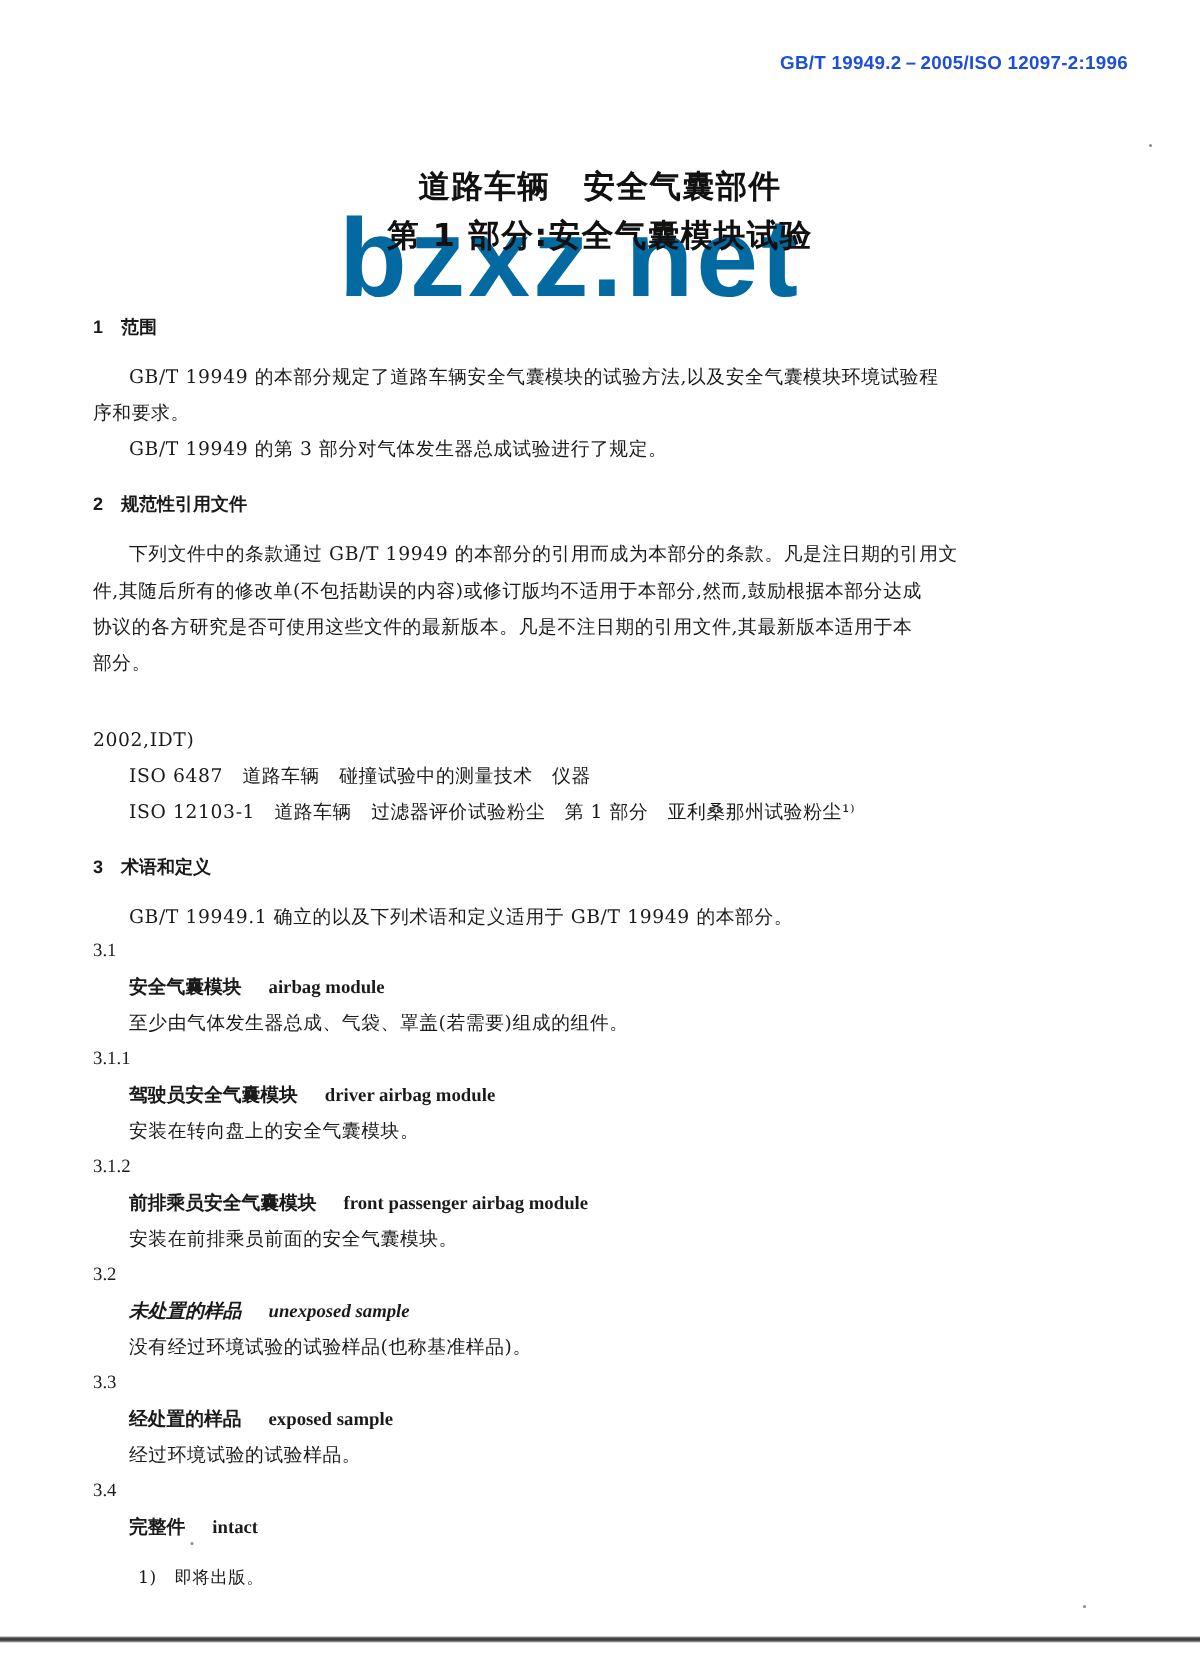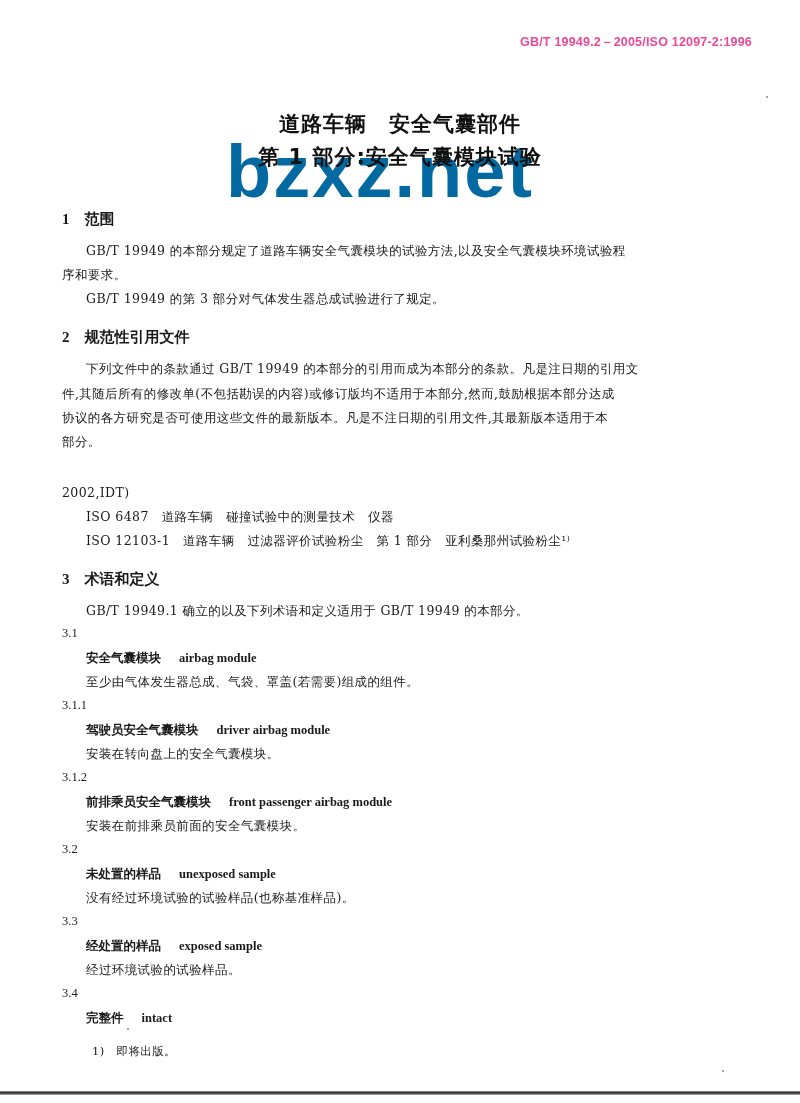--- a/index.html
+++ b/index.html
@@ -3,34 +3,34 @@
   <meta charset="utf-8">
   <style>
     html, body { margin: 0; padding: 0; }
     body {
       width: 800px; height: 1103px; background: #ffffff; position: relative; overflow: hidden;
       font-family: "DejaVu Serif", "Liberation Serif", serif; color: #1a1a1a;
     }
     .page { position: absolute; left: 0; top: 0; width: 800px; height: 1103px; }
     .header-code {
       position: absolute; right: 48px; top: 34px;
-      font-family: "Liberation Sans", "DejaVu Sans", sans-serif; font-size: 12.5px; font-weight: bold; color: #ec4899;
+      font-family: "Liberation Sans", "DejaVu Sans", sans-serif; font-size: 12.5px; font-weight: bold; color: #1d4ed8;
       letter-spacing: 0.2px;
     }
     .watermark {
       position: absolute; left: 200px; top: 132px; width: 360px; text-align: center;
       font-family: "Liberation Sans", "DejaVu Sans", sans-serif; font-weight: bold;
       font-size: 74px; color: #0369a1; letter-spacing: 2px; line-height: 80px; z-index: 0;
     }
     .title { position: absolute; left: 0; width: 800px; text-align: center; z-index: 1;
       font-family: "DejaVu Sans", sans-serif; font-weight: bold; color: #111; }
     .title1 { top: 110px; font-size: 21px; letter-spacing: 1px; }
     .title2 { top: 143px; font-size: 21px; letter-spacing: 1px; }
     .abs { position: absolute; white-space: nowrap; z-index: 1; }
-    .h { font-family: Liberation Serif, serif; font-weight: bold; font-size: 15px; text-align: right; }
+    .h { font-family: Liberation Sans, sans-serif; font-weight: bold; font-size: 12px; text-align: right; }
     .p { font-size: 12.5px; letter-spacing: 0.4px; }
     .num { font-size: 12.5px; font-family: "Liberation Serif", serif; }
     .term { font-size: 12.5px; font-weight: bold; font-family: "DejaVu Sans", sans-serif; }
     .term .en { font-family: "Liberation Serif", serif; font-weight: bold; margin-left: 18px; }
     .rule {
       position: absolute; left: 0; top: 1091px; width: 800px; height: 4px;
       background: linear-gradient(#9a9a9a, #333 40%, #555 70%, #bdbdbd);
     }
     .speck { position: absolute; width: 2px; height: 2px; background: #888; border-radius: 1px; }
   </style>
@@ -76,21 +76,21 @@
   </div>
   <div class="abs p" style="left:86px; top:746px;text-align:center;">安装在转向盘上的安全气囊模块。</div>
 
   <div class="abs num" style="left:62px; top:770px;">3.1.2</div>
   <div class="abs term" style="left:86px; top:794px;">
     <span>前排乘员安全气囊模块</span><span class="en">front passenger airbag module</span>
   </div>
   <div class="abs p" style="left:86px; top:818px;">安装在前排乘员前面的安全气囊模块。</div>
 
   <div class="abs num" style="left:62px; top:842px;">3.2</div>
-  <div class="abs term" style="left:86px; top:866px;">
+  <div class="abs term" style="left:86px; top:866px;font-style:italic;">
     <span>未处置的样品</span><span class="en">unexposed sample</span>
   </div>
   <div class="abs p" style="left:86px; top:890px;">没有经过环境试验的试验样品(也称基准样品)。</div>
 
   <div class="abs num" style="left:62px; top:914px;">3.3</div>
   <div class="abs term" style="left:86px; top:938px;">
     <span>经处置的样品</span><span class="en">exposed sample</span>
   </div>
   <div class="abs p" style="left:86px; top:962px;">经过环境试验的试验样品。</div>
 

